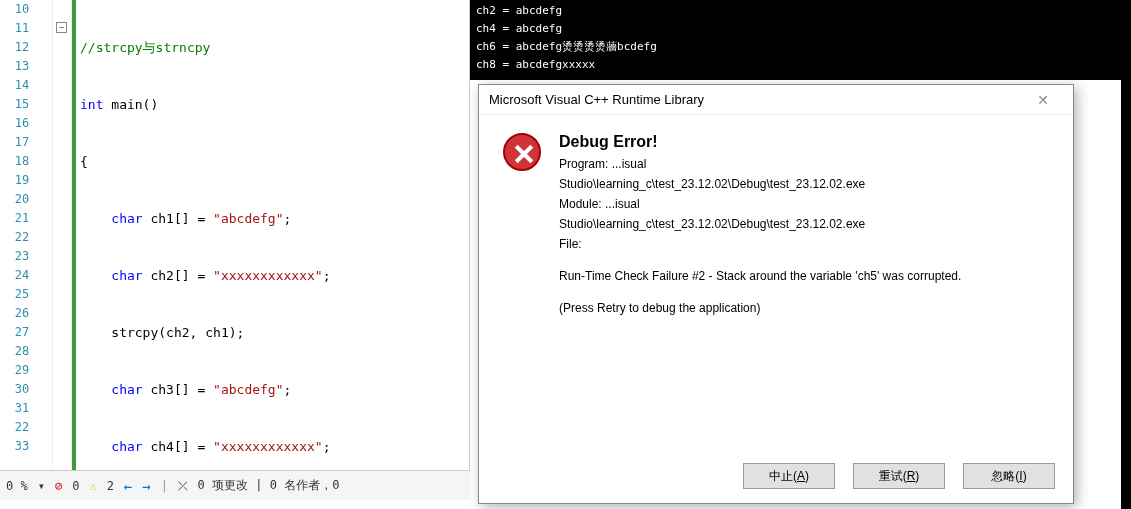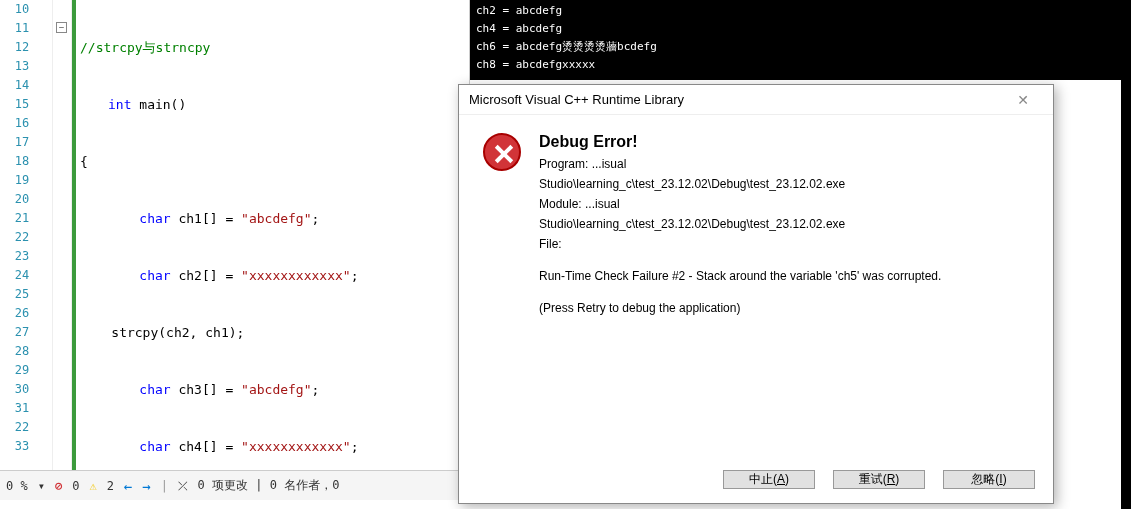--- a/index.html
+++ b/index.html
@@ -32,21 +32,21 @@
   position: relative;
 }
 .fold .fm { position:absolute; left:3px; width:11px; height:11px; border:1px solid #888; background:#fff; font-size:9px; line-height:9px; text-align:center; color:#555;}
 .greenbar { width:4px; background:#3c9a3c; }
 .code {
   flex:1; padding-left:4px; line-height:19px; white-space: pre;
   font-size: 13px;
 }
 .code .line { height:19px; }
 .c-cmt { color:#008000; }
-.c-kw  { color:#0000ff;margin-left:28px; }
+.c-kw  { color:#0000ff; }
 .c-str { color:#a31515; }
 .c-id  { color:#000; }
 
 .statusbar {
   position:absolute; left:0; top:470px; height:30px; width:470px;
   display:flex; align-items:center; gap:10px;
   border-top:1px solid #ccc; padding:0 6px;
   font-size:12px; color:#333; background:#f5f5f5;
 }
 .statusbar .err-ic { color:#d13438; font-weight:bold;}
@@ -57,21 +57,21 @@
 .console {
   position:absolute; left:470px; top:0; right:0; height:80px;
   background:#000; color:#fff;
   font-family: "NSimSun", Consolas, monospace;
   font-size:11px; line-height:18px;
   padding:2px 6px;
   white-space:pre;
 }
 
 .dialog {
-  position:absolute; left:458px; top:84px; width:596px; height:420px;
+  position:absolute; left:478px; top:84px; width:596px; height:420px;
   background:#fff; border:1px solid #888;
   box-shadow: 3px 3px 12px rgba(0,0,0,.3);
   font-family: "Segoe UI", "Microsoft YaHei", sans-serif;
   font-size:12px;
 }
 .dialog .titlebar {
   height:30px; display:flex; align-items:center; padding:0 10px;
   font-size:13px;
   border-bottom:1px solid #eee;
 }
@@ -92,21 +92,21 @@
 .dialog .erricon::before{ transform:rotate(45deg);}
 .dialog .erricon::after { transform:rotate(-45deg);}
 .dialog .msg { flex:1; line-height:18px; color:#000;}
 .dialog .msg .hd { font-weight:bold; margin-bottom:4px; font-size:16px;}
 .dialog .msg p { margin:0 0 2px 0; }
 .dialog .msg .blk { margin-top:14px; }
 .dialog .buttons {
   position:absolute; bottom:14px; right:18px; display:flex; gap:18px;
 }
 .dialog .buttons button {
-  min-width:92px; height:19px; background:#e1e1e1; border:1px solid #999;
+  min-width:92px; height:26px; background:#e1e1e1; border:1px solid #999;
   font-family:inherit; font-size:12px; cursor:pointer;text-align:center;
 }
 .dialog .buttons button u { text-decoration:underline; }
 .rightborder { position:absolute; right:0; top:0; width:10px; height:509px; background:#000;}
 </style>
 </head>
 <body>
 
 <div class="editor">
   <div class="gutter" id="gutter">

